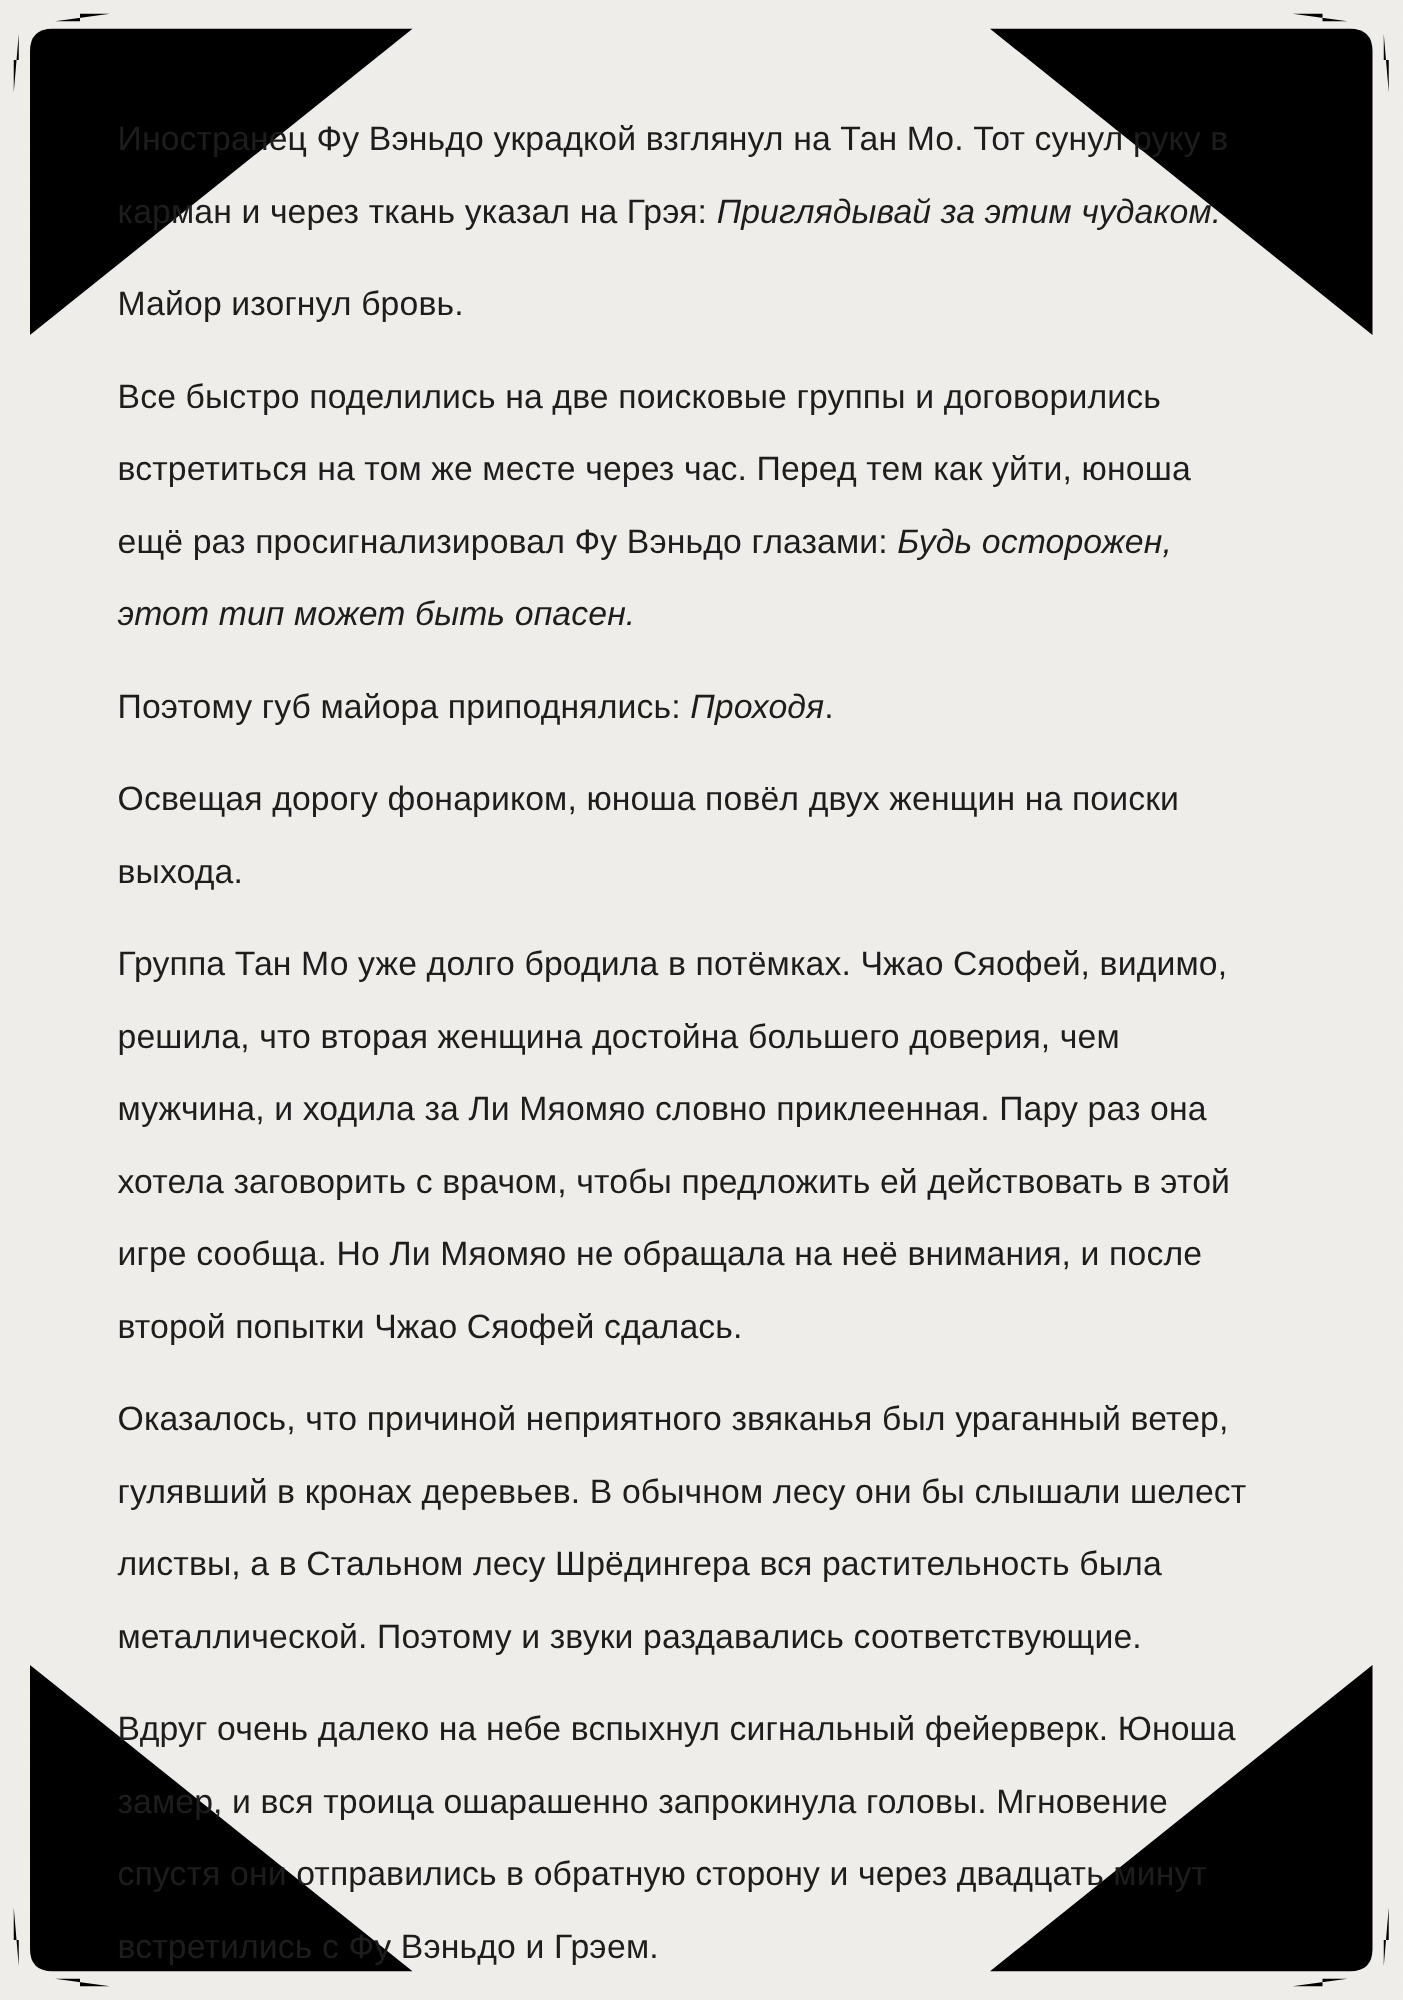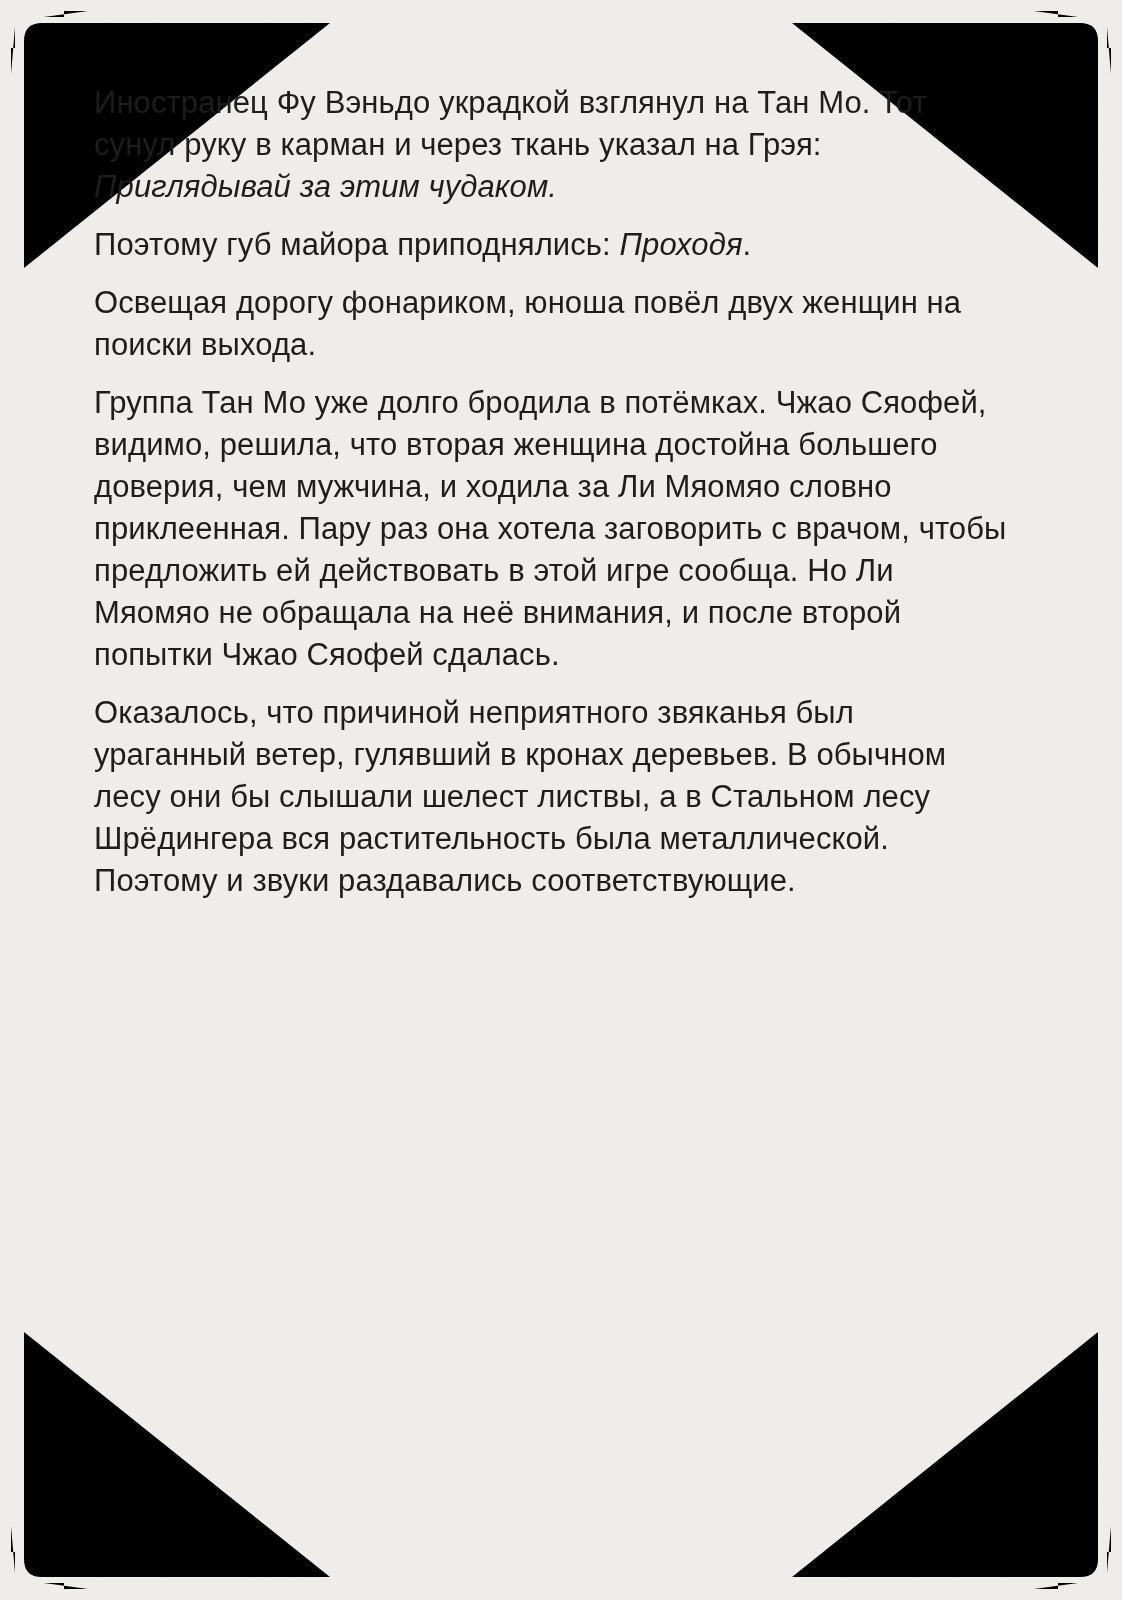--- a/index.html
+++ b/index.html
@@ -39,22 +39,22 @@
   .corner.br { bottom: 0; right: 0; transform: scale(-1,-1); }
   .text-block {
     position: absolute;
     top: 82px;
     left: 94px;
     width: 918px;
     color: var(--ink);
   }
   .para {
     margin: 0 0 16px 0;
-    font-size: 31px;
-    line-height: 42px;
+    font-size: 27px;
+    line-height: 58px;
     white-space: pre-line;
     letter-spacing: 0.1px;
   }
   .para em {
     font-style: italic;
   }
 </style>
 </head>
 <body style="background: rgb(240, 238, 234);">
 
@@ -101,19 +101,22 @@
     </svg>
   <svg class="corner bl" viewBox="0 0 340 280">
       <use href="#corner-ornament"></use>
     </svg>
   <svg class="corner br" viewBox="0 0 340 280">
       <use href="#corner-ornament"></use>
     </svg>
 
   <div class="text-block">
       <p class="para"><span>Иностранец Фу Вэньдо украдкой взглянул на Тан Мо. Тот сунул руку в карман и через ткань указал на Грэя: </span><em>Приглядывай за этим чудаком.</em></p>
+      <p class="para"><span>Майор изогнул бровь.</span></p>
+      <p class="para"><span>Все быстро поделились на две поисковые группы и договорились встретиться на том же месте через час. Перед тем как уйти, юноша ещё раз просигнализировал Фу Вэньдо глазами: </span><em>Будь осторожен, этот тип может быть опасен.</em></p>
       <p class="para"><span>Поэтому губ майора приподнялись: </span><em>Проходя</em><span>.</span></p>
       <p class="para"><span>Освещая дорогу фонариком, юноша повёл двух женщин на поиски выхода.</span></p>
       <p class="para"><span>Группа Тан Мо уже долго бродила в потёмках. Чжао Сяофей, видимо, решила, что вторая женщина достойна большего доверия, чем мужчина, и ходила за Ли Мяомяо словно приклеенная. Пару раз она хотела заговорить с врачом, чтобы предложить ей действовать в этой игре сообща. Но Ли Мяомяо не обращала на неё внимания, и после второй попытки Чжао Сяофей сдалась.</span></p>
       <p class="para"><span>Оказалось, что причиной неприятного звяканья был ураганный ветер, гулявший в кронах деревьев. В обычном лесу они бы слышали шелест листвы, а в Стальном лесу Шрёдингера вся растительность была металлической. Поэтому и звуки раздавались соответствующие.</span></p>
+      <p class="para"><span>Вдруг очень далеко на небе вспыхнул сигнальный фейерверк. Юноша замер, и вся троица ошарашенно запрокинула головы. Мгновение спустя они отправились в обратную сторону и через двадцать минут встретились с Фу Вэньдо и Грэем.</span></p>
     </div>
 
 </div>
 
 </body></html>

